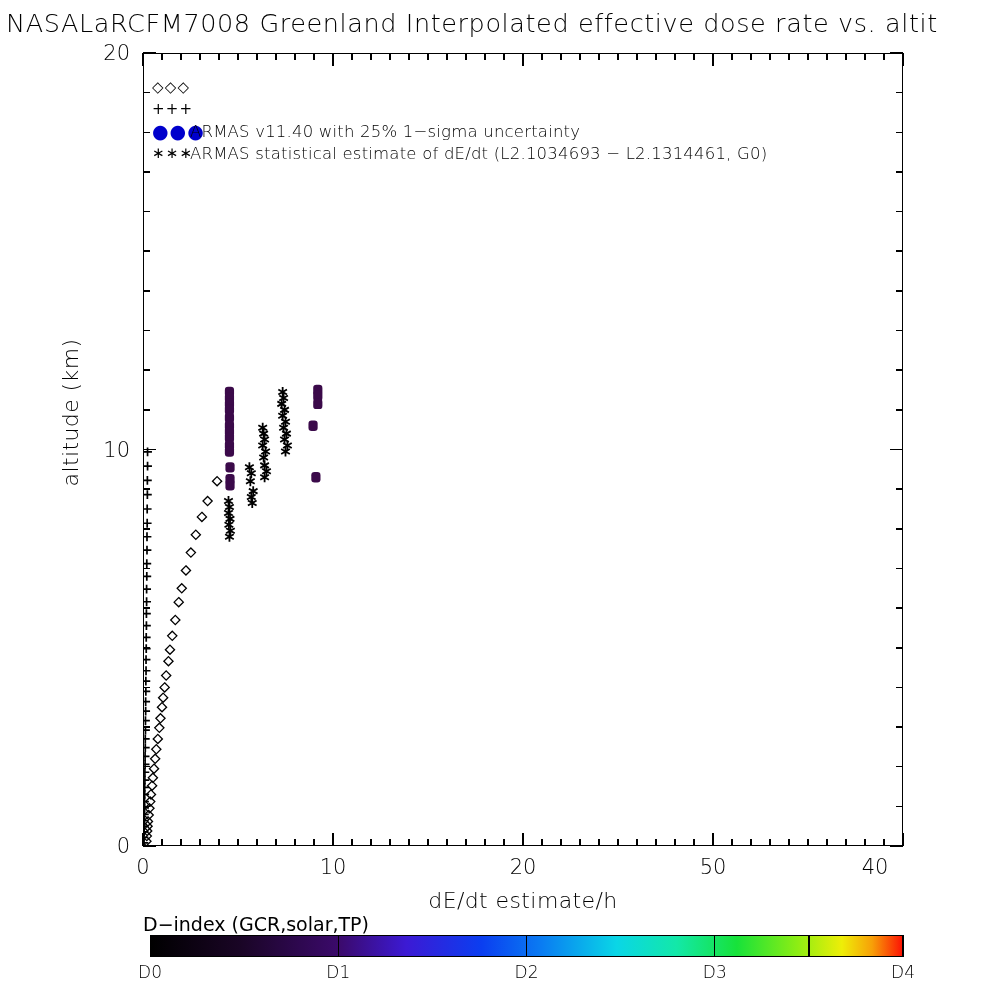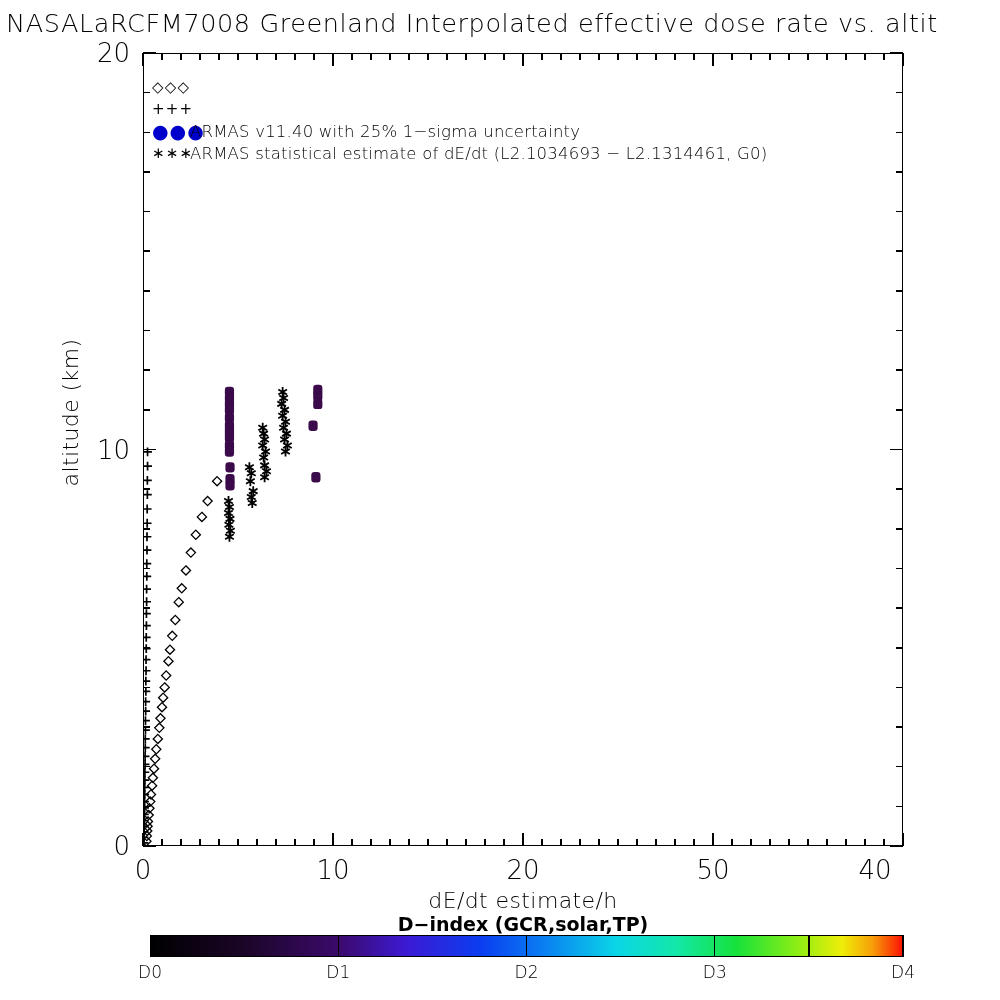--- a/index.html
+++ b/index.html
@@ -56,21 +56,21 @@
   
   .tick {
     position: absolute;
     background: #000;
   }
   .xtick { width: 1.6px; }
   .ytick { height: 1.6px; }
 
   .tick-label {
     position: absolute;
-    font-size: 26px;
+    font-size: 21px;
     font-family: "DejaVu Sans", sans-serif;
     font-weight: 300;
     color: #000;
     white-space: nowrap;
   }
   .xlab { transform: translateX(-50%); top: 855px; }
   .ylab { transform: translateY(-50%); text-align: right; }
 
   
   #xaxis-title {
@@ -93,23 +93,23 @@
     font-weight: 300;
     letter-spacing: 0.4px;
     transform: rotate(-90deg);
     transform-origin: 50% 50%;
   }
   #colorbar-title {
     position: absolute;
     left: 143px;
     top: 913px;
     width: 760px;
-    text-align: center;
+    text-align: left;
     font-size: 19px;
-    font-weight: 700;
+    font-weight: 400;
   }
   
   #legend {
     position: absolute;
     left: 152px;
     top: 76px;
     width: 700px;
   }
   .legend-row {
     position: relative;

